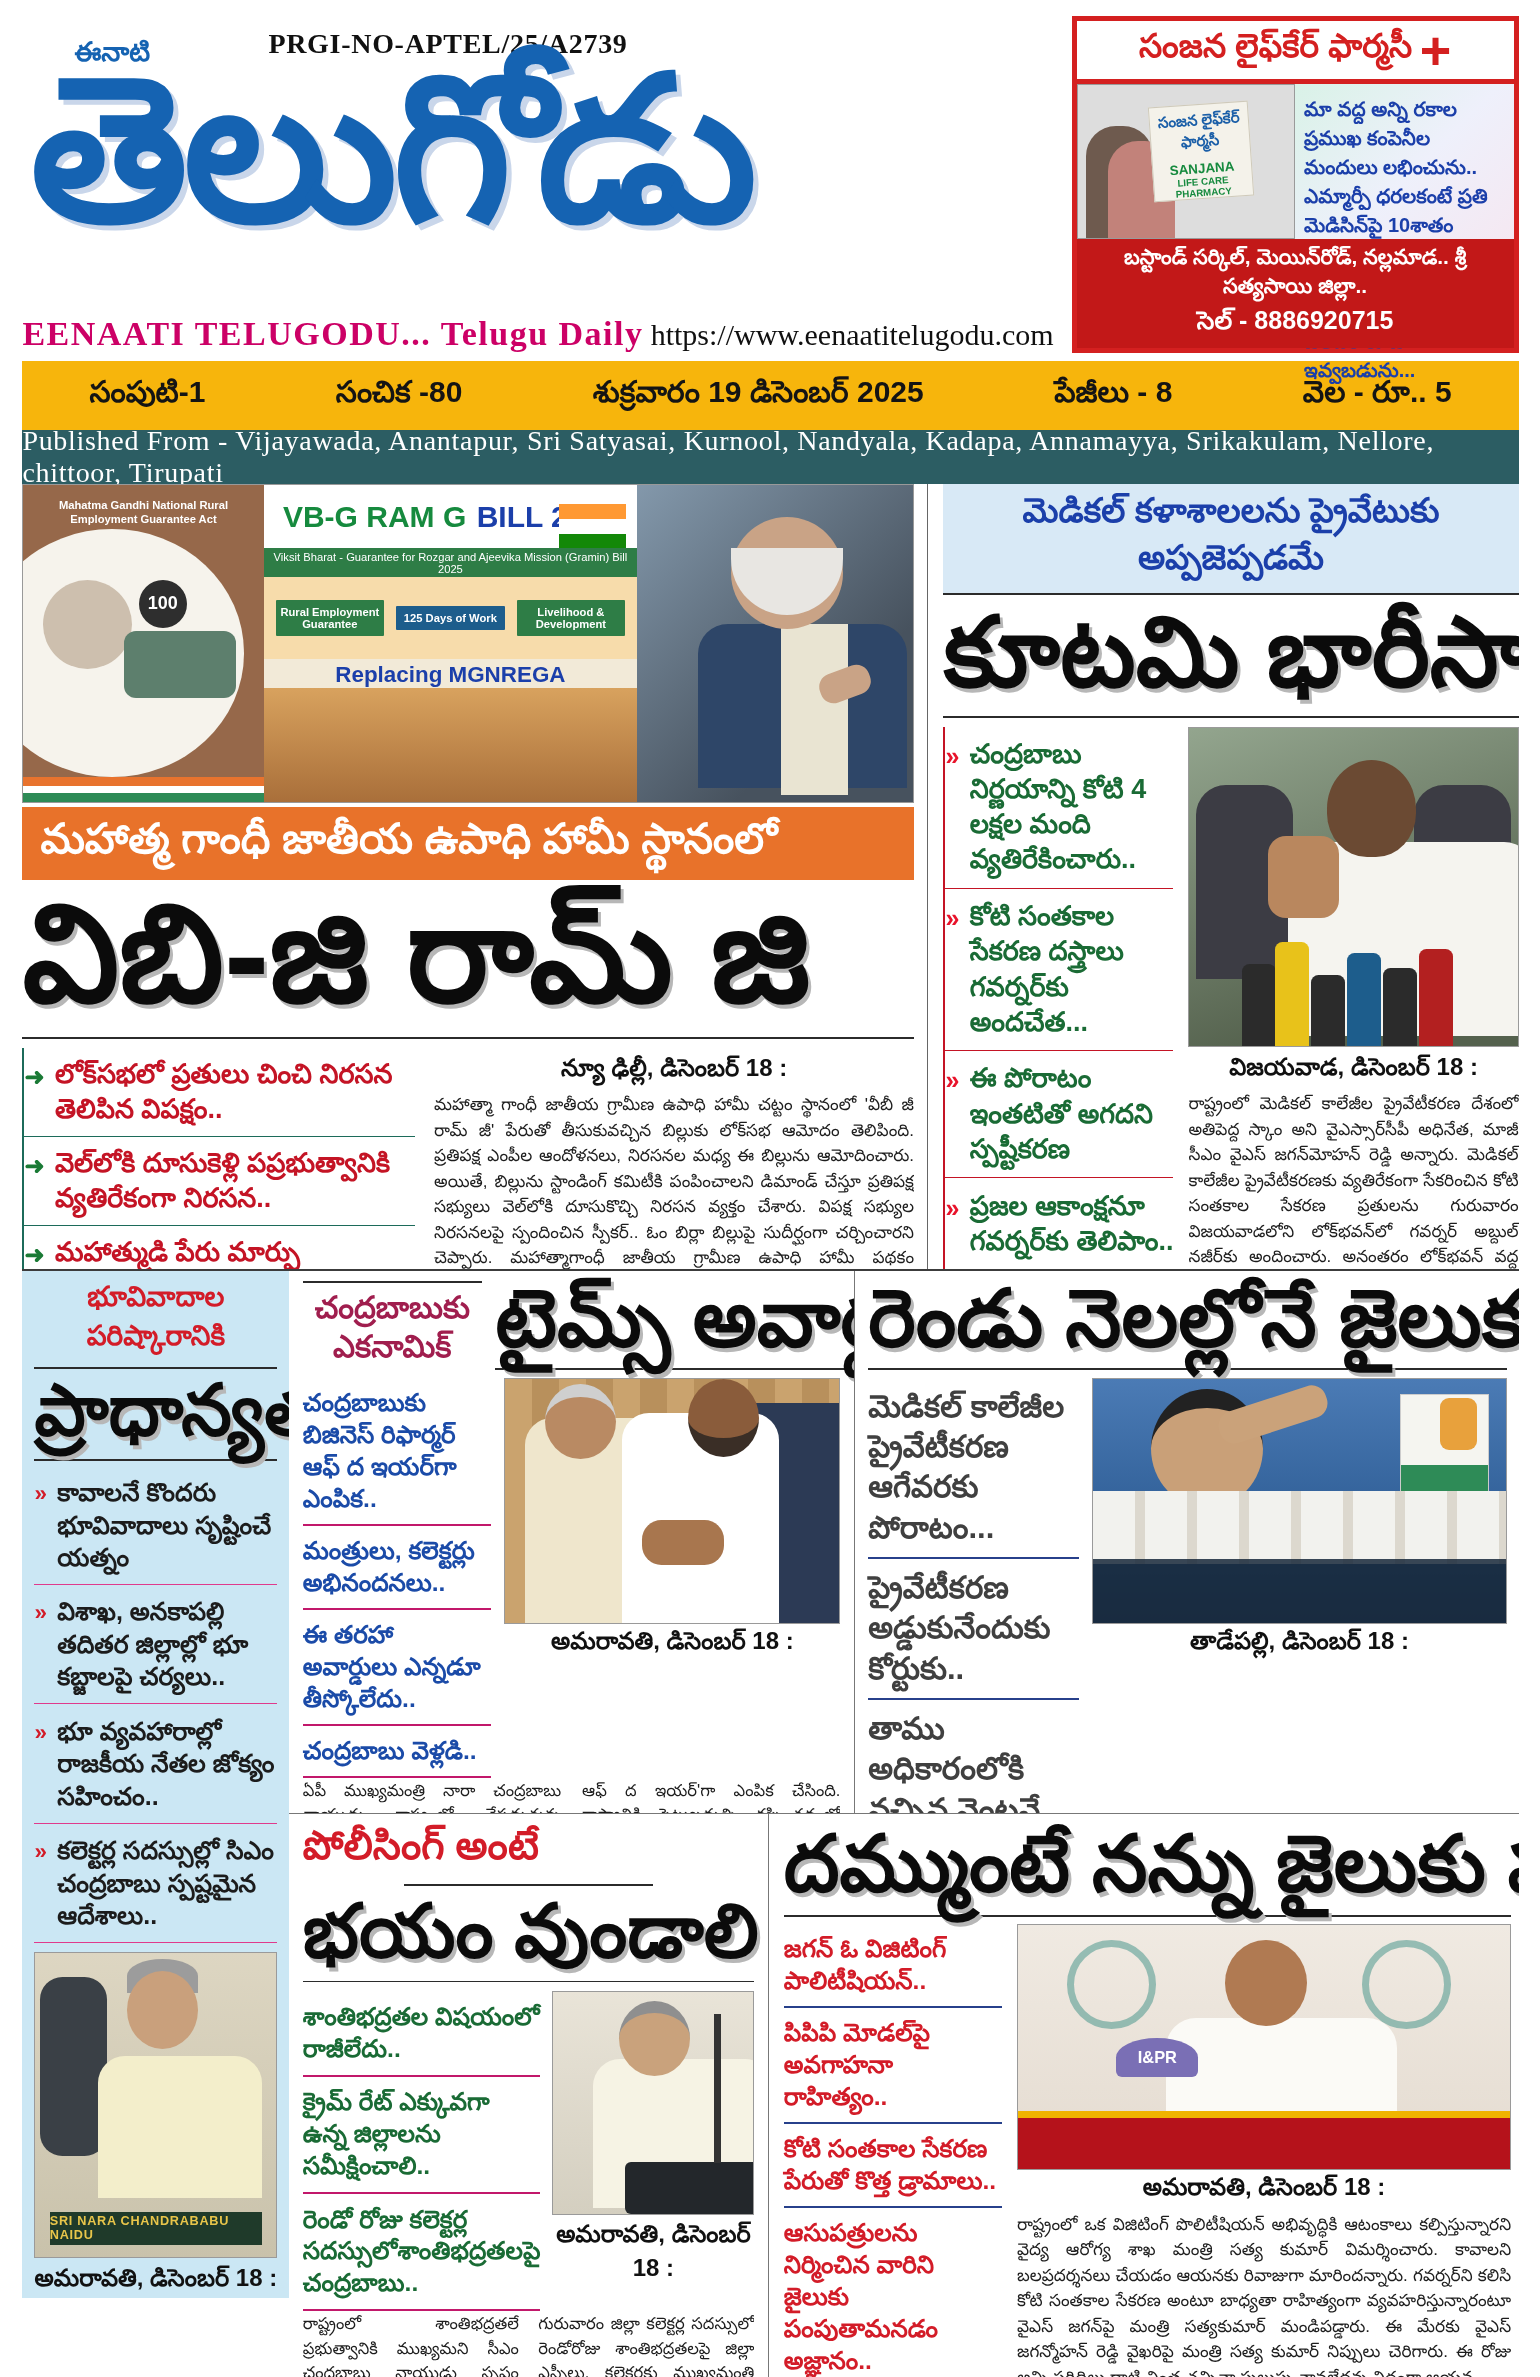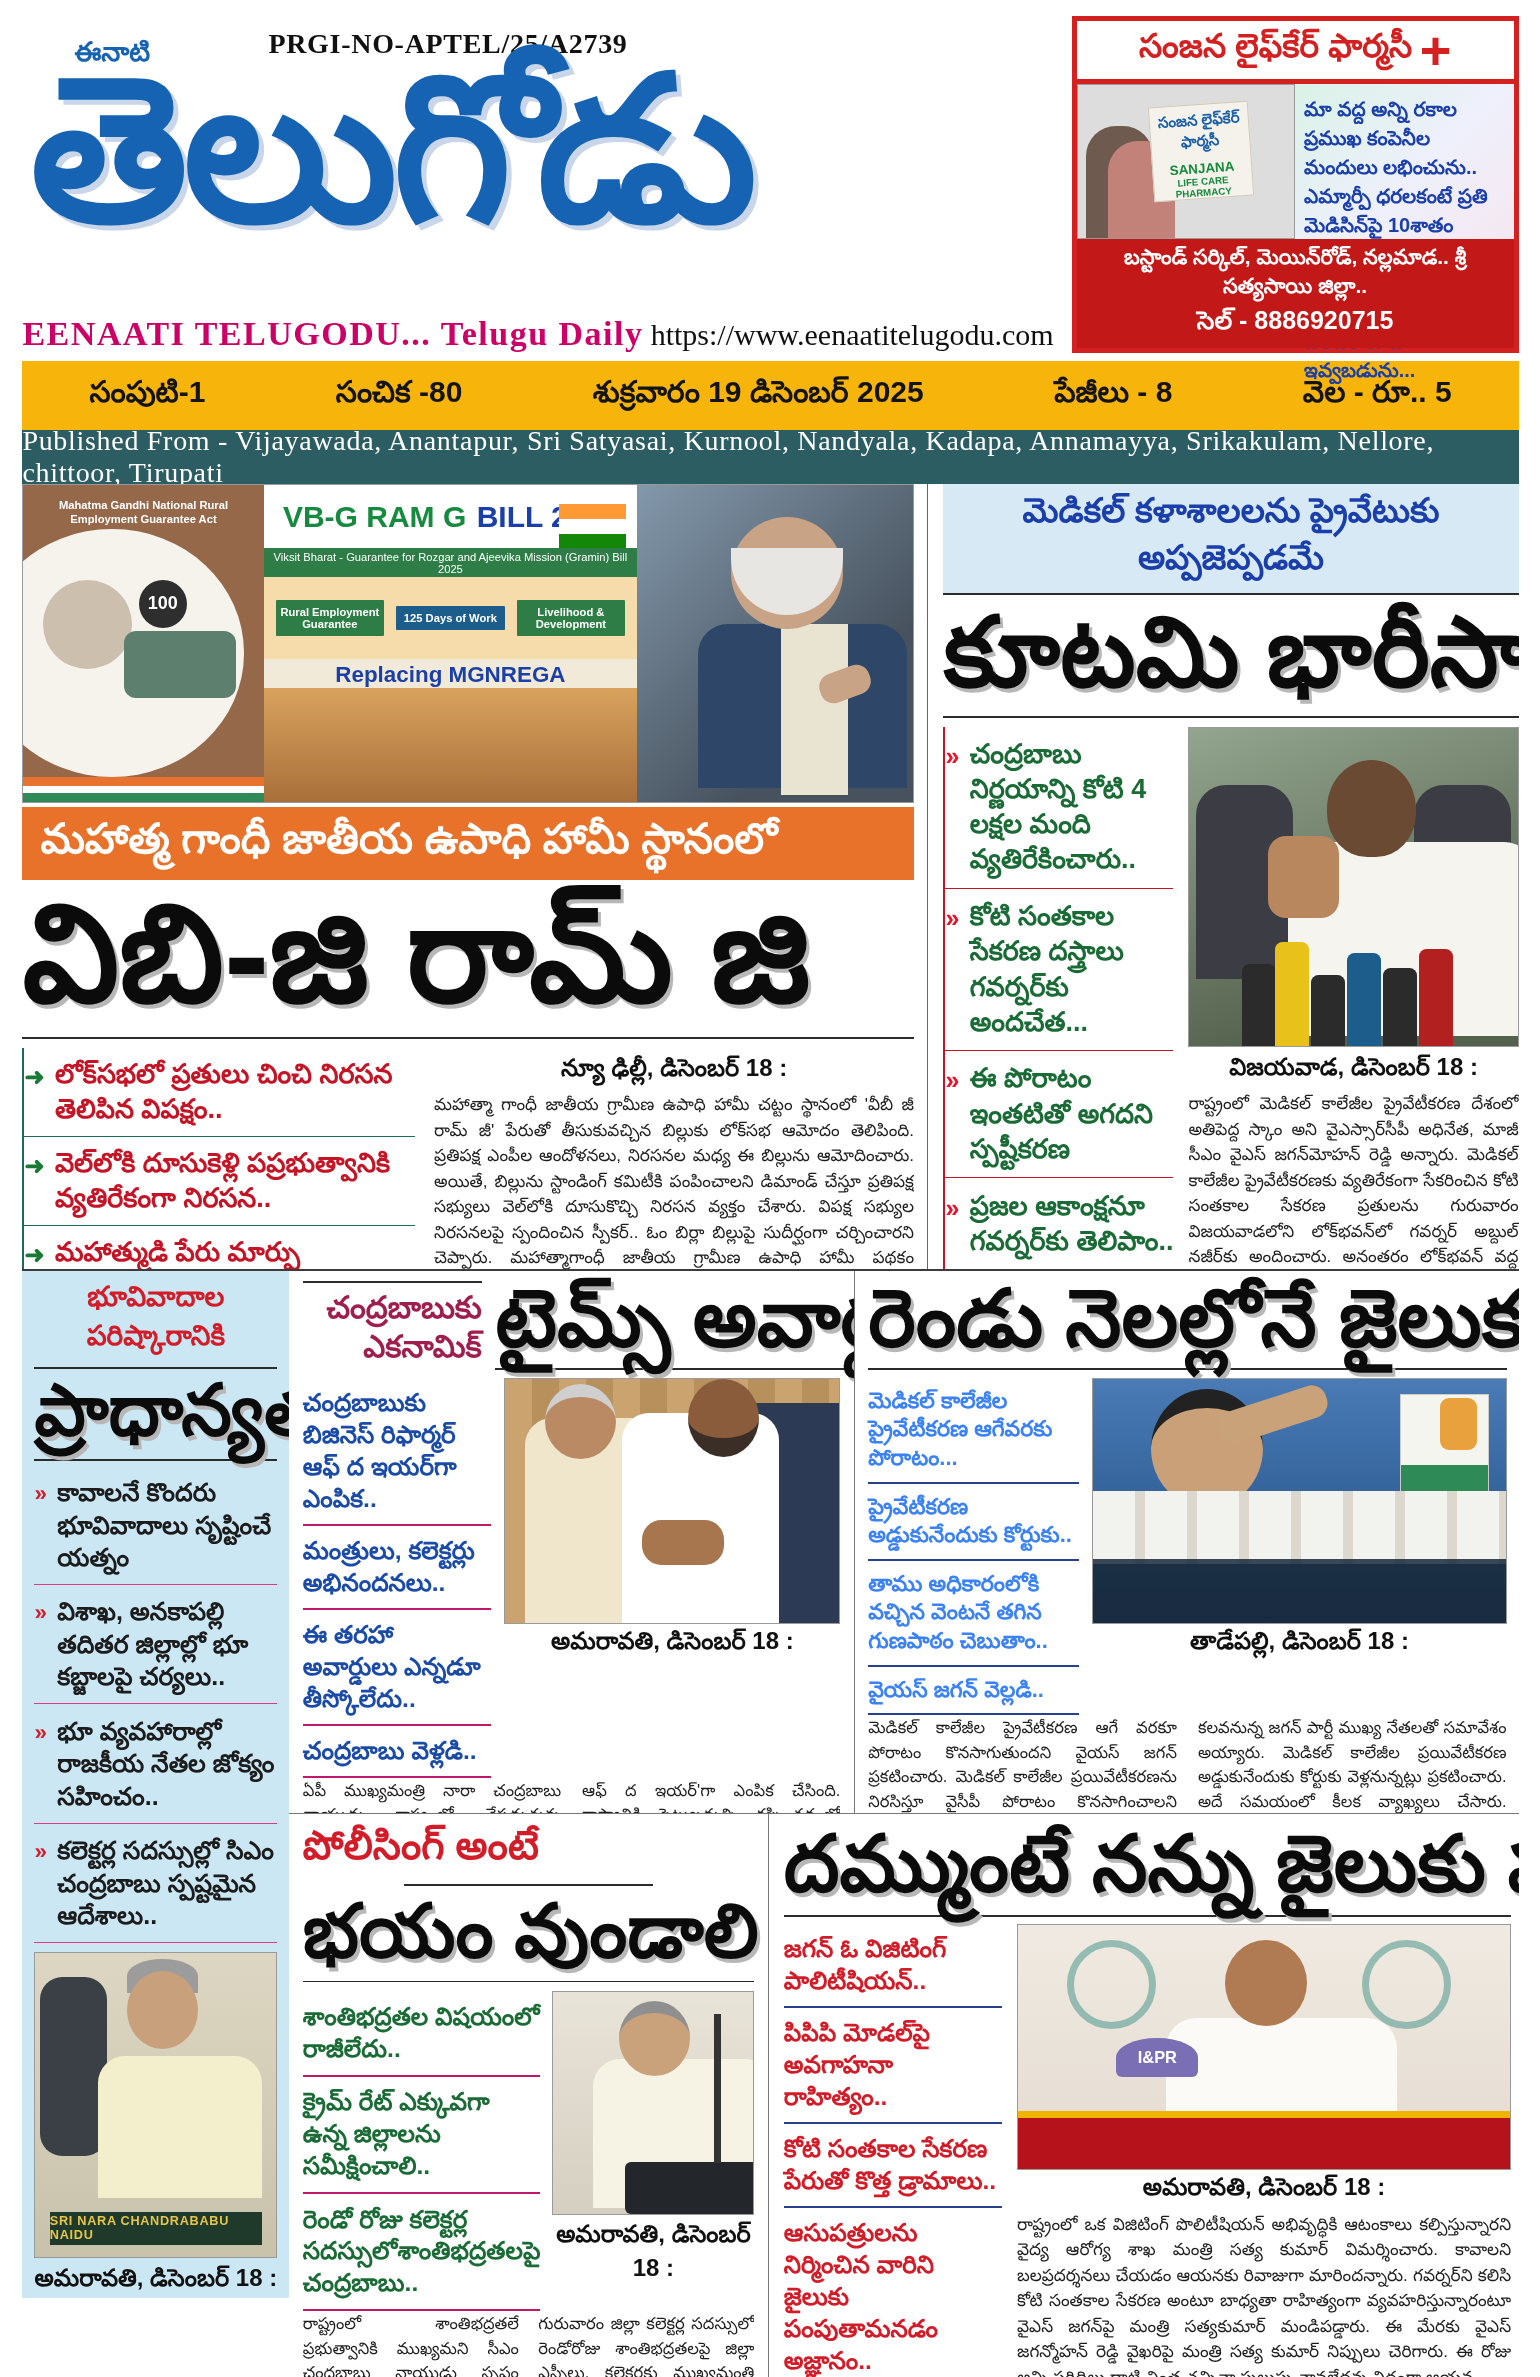--- a/index.html
+++ b/index.html
@@ -131,41 +131,41 @@
   .c-head{position:absolute;left:38%;top:6%;width:71px;height:78px;background:#c9a07c;border-radius:50%;}
   .c-hair{position:absolute;left:38%;top:2%;width:71px;height:34px;background:#9c9c9c;border-radius:50% 50% 0 0;}
   .c-plate{position:absolute;left:6%;bottom:4%;width:88%;height:33px;background:#1f3a2a;color:#e8c54a;font-size:12.7px;font-weight:bold;
            display:flex;align-items:center;justify-content:center;letter-spacing:0.7px;}
   .pr-body{font-size:17px;margin-top:3px;height:277px;}
 
   .lower-right{flex:1;display:flex;flex-direction:column;overflow:hidden;}
   .middle-row{display:flex;height:543px;border-bottom:1.5px solid #777;overflow:hidden;}
   .times-story{flex:0 0 46%;padding:6px 13.4px 0 13.4px;border-right:1.5px solid #777;overflow:hidden;}
   .times-head{display:flex;gap:13.4px;align-items:center;}
-  .times-kicker{flex:0 0 179px;color:#A01E4E;font-size:31px;font-weight:800;text-align:right;line-height:1.25;
+  .times-kicker{flex:0 0 179px;color:#A01E4E;font-size:31px;font-weight:800;text-align:center;line-height:1.25;
                 border-top:2.2px solid #2b2b2b;padding-top:6px;}
   .times-headline{flex:1;font-size:80px;white-space:nowrap;border-bottom:2.2px solid #2b2b2b;padding-bottom:7.5px;}
   .times-content{display:flex;gap:13.4px;margin-top:7.5px;}
   .times-bullets{flex:0 0 35%;}
   .times-bullets li{display:block;font-size:24.6px;color:#1B4BA8;padding:9px 0;border-bottom:2.2px solid #C2186B;}
   .times-photo{flex:1;height:246px;background:repeating-linear-gradient(90deg,#caa36e 0 27px,#b8905c 27px 54px);}
   .h-l{position:absolute;left:6%;top:16%;width:157px;height:209px;background:#efe6cc;border-radius:27px 27px 0 0;}
   .h-lh{position:absolute;left:12%;top:2%;width:71px;height:75px;background:#b98a63;border-radius:50%;border-top:13.4px solid #cfcfcf;}
   .h-r{position:absolute;right:18%;top:14%;width:157px;height:216px;background:#ffffff;border-radius:27px 27px 0 0;}
   .h-rh{position:absolute;right:24%;top:0;width:71px;height:78px;background:#8a5c3b;border-radius:50%;border-bottom:19.4px solid #3a2e26;}
   .h-suit{position:absolute;right:0;top:10%;width:89px;height:231px;background:#2c3a55;}
   .h-shake{position:absolute;left:41%;top:58%;width:82px;height:45px;background:#a8764e;border-radius:19.4px;}
   .times-caption{margin-top:3px;}
   .times-body{column-count:2;column-gap:21px;font-size:16.4px;height:140px;margin-top:4.5px;}
 
   .jail-story{flex:1;padding:6px 12px 0 13.4px;overflow:hidden;}
   .jail-headline{font-size:80px;white-space:nowrap;border-bottom:2.2px solid #2b2b2b;padding-bottom:7.5px;text-align:center;}
   .jail-content{display:flex;gap:13.4px;margin-top:7.5px;}
   .jail-bullets{flex:0 0 33%;}
-  .jail-bullets li{display:block;font-size:22px;color:#3b82f6;padding:9px 0;border-bottom:2.2px solid #27408B;}
+  .jail-bullets li{display:block;font-size:31px;color:#404040;padding:9px 0;border-bottom:2.2px solid #27408B;}
   .rally-photo{flex:1;height:246px;background:linear-gradient(180deg,#4b7bb5 0%,#2f5e96 60%,#203f63 100%);}
   .r-face{position:absolute;left:14%;top:4%;width:112px;height:119px;background:#c9a078;border-radius:50%;border-top:19.4px solid #222;}
   .r-arm{position:absolute;left:30%;top:8%;width:112px;height:33px;background:#caa27a;border-radius:15px;transform:rotate(-18deg);}
   .r-crowd{position:absolute;left:0;top:46%;width:100%;height:30%;
            background:repeating-linear-gradient(90deg,#f2f2ee 0 42px,#dcd8ce 42px 52px);}
   .r-flag{position:absolute;right:4%;top:6%;width:89px;height:119px;background:#f5f5f0;border:1.5px solid #ccc;}
   .r-flag .fg{position:absolute;bottom:0;width:100%;height:40%;background:#2e8b57;}
   .r-fist{position:absolute;right:7%;top:8%;width:37px;height:52px;background:#e8a13c;border-radius:9px;}
   .r-dark{position:absolute;left:0;bottom:0;width:100%;height:26%;background:#17283a;opacity:.85;}
   .jail-caption{margin-top:3px;}

